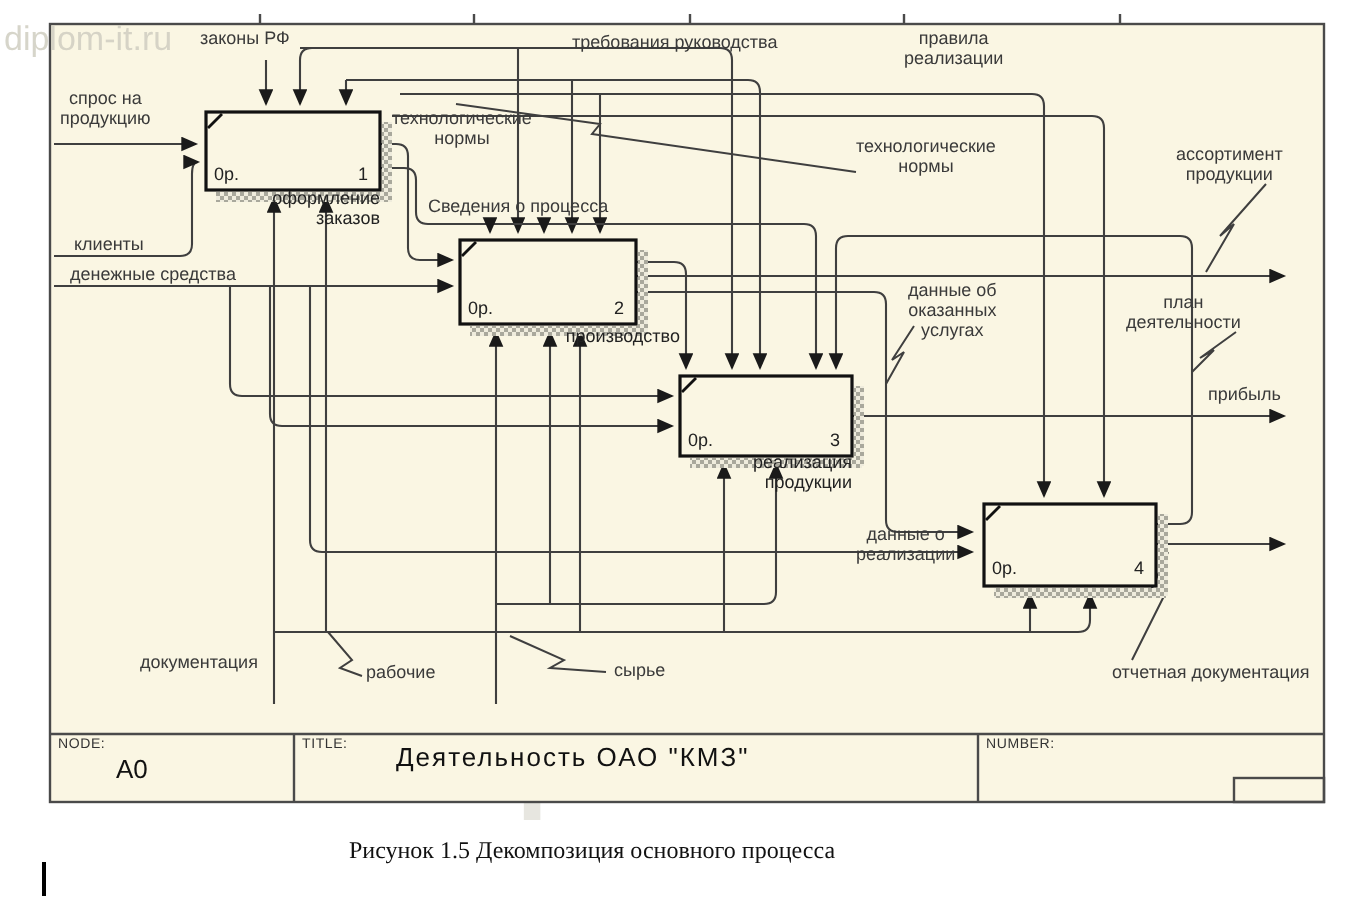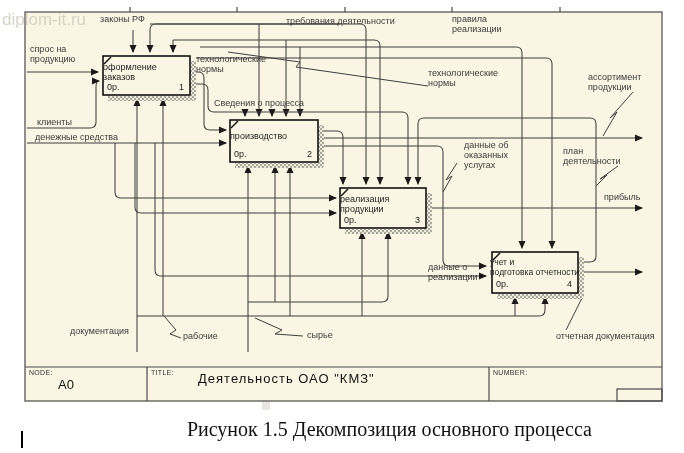--- a/index.html
+++ b/index.html
@@ -1,33 +1,33 @@
 <!DOCTYPE html>
 <html><head>
 <meta charset="utf-8">
 <style>
   html,body{margin:0;padding:0;background:#fff;}
   .page{position:relative;width:684px;height:453px;background:#ffffff;overflow:hidden;
         font-family:"Liberation Sans",sans-serif;padding-left:21px;}
   svg{position:absolute;left:0;top:0;}
   .lbl{position:absolute;font-size:9px;line-height:10px;color:#3a3a3a;
-       white-space:pre-line;letter-spacing:0;}
-  .boxlbl{position:absolute;font-size:9px;line-height:10px;color:#222;text-align:left;
-          white-space:pre-line;}
+       white-space:pre-line;letter-spacing:0;text-align:center;}
+  .boxlbl{position:absolute;font-size:9px;line-height:10px;color:#222;text-align:right;
+          white-space:pre-line;margin-top:32px;}
   .boxcost{position:absolute;font-size:9px;color:#222;}
   .boxnum{position:absolute;font-size:9px;color:#222;}
   .wm-top{position:absolute;left:2px;top:10px;font-size:17px;color:#d0cec1;opacity:.85;}
   .wm-big{position:absolute;left:26px;top:348px;width:640px;font-size:60px;line-height:62px;
           font-weight:bold;letter-spacing:4px;color:rgba(193,190,173,0.38);white-space:nowrap;
           overflow:hidden;}
   .bar-lbl{position:absolute;font-size:7px;color:#333;letter-spacing:.3px;}
   .node-val{position:absolute;left:58px;top:377px;font-size:13px;color:#111;}
   .title-val{position:absolute;left:198px;top:371px;font-size:13px;color:#111;letter-spacing:1px;}
-  .caption{position:absolute;left:0;top:418px;width:592px;text-align:right;
-           font-family:"Liberation Serif",serif;font-size:20px;color:#111;}
+  .caption{position:absolute;left:0;top:418px;width:592px;text-align:center;
+           font-family:"Liberation Serif",serif;font-size:12px;color:#111;}
   .cursor{position:absolute;left:21px;top:431px;width:2px;height:17px;background:#000;}
 </style>
 </head>
 <body>
 
 <div class="page">
 
   <div class="wm-big">www.diplom-it.ru</div>
 
   <svg width="684" height="453" viewBox="0 0 684 453">
@@ -135,38 +135,38 @@
         <rect x="497" y="294" width="86" height="5" fill="url(#hatch)" stroke="none"></rect>
         <rect x="492" y="252" width="86" height="41" fill="#FAF6E3" stroke="#111" stroke-width="1.6"></rect>
         <line x1="493" y1="260" x2="500" y2="253" stroke="#111" stroke-width="1.4"></line>
       </g>
     </g>
   </svg>
 
   <div class="wm-top">diplom-it.ru</div>
 
   <div class="lbl" style="left:100px;top:14px">законы РФ</div>
-  <div class="lbl" style="left:286px;top:16px">требования деятельности</div>
+  <div class="lbl" style="left:286px;top:16px">требования руководства</div>
   <div class="lbl" style="left:452px;top:14px">правила
 реализации</div>
   <div class="lbl" style="left:30px;top:44px">спрос на
 продукцию</div>
   <div class="lbl" style="left:196px;top:54px">технологические
 нормы</div>
   <div class="lbl" style="left:428px;top:68px">технологические
 нормы</div>
   <div class="lbl" style="left:37px;top:117px">клиенты</div>
   <div class="lbl" style="left:35px;top:132px">денежные средства</div>
   <div class="lbl" style="left:214px;top:98px">Сведения о процесса</div>
   <div class="lbl" style="left:588px;top:72px">ассортимент
 продукции</div>
   <div class="lbl" style="left:563px;top:146px">план
 деятельности</div>
   <div class="lbl" style="left:604px;top:192px">прибыль</div>
-  <div class="lbl" style="left:464px;top:140px">данные об
+  <div class="lbl" style="left:454px;top:140px">данные об
 оказанных
 услугах</div>
   <div class="lbl" style="left:428px;top:262px">данные о
 реализации</div>
   <div class="lbl" style="left:70px;top:326px">документация</div>
   <div class="lbl" style="left:183px;top:331px">рабочие</div>
   <div class="lbl" style="left:307px;top:330px">сырье</div>
   <div class="lbl" style="left:556px;top:331px">отчетная документация</div>
 
   <div class="boxlbl" style="left:103px;top:62px;width:87px">оформление
@@ -176,22 +176,20 @@
 
   <div class="boxlbl" style="left:230px;top:131px;width:110px">производство</div>
   <div class="boxcost" style="left:234px;top:149px">0р.</div>
   <div class="boxnum" style="left:307px;top:149px">2</div>
 
   <div class="boxlbl" style="left:340px;top:194px;width:86px">реализация
 продукции</div>
   <div class="boxcost" style="left:344px;top:215px">0р.</div>
   <div class="boxnum" style="left:415px;top:215px">3</div>
 
-  <div class="boxlbl" style="left:490px;top:257px;width:90px;font-size:8.5px">учет и
-подготовка отчетности</div>
   <div class="boxcost" style="left:496px;top:279px">0р.</div>
   <div class="boxnum" style="left:567px;top:279px">4</div>
 
   <div class="bar-lbl" style="left:29px;top:369px">NODE:</div>
   <div class="node-val">A0</div>
   <div class="bar-lbl" style="left:151px;top:369px">TITLE:</div>
   <div class="title-val">Деятельность  ОАО  "КМЗ"</div>
   <div class="bar-lbl" style="left:493px;top:369px">NUMBER:</div>
 
   <div class="caption">Рисунок 1.5 Декомпозиция основного процесса</div>

